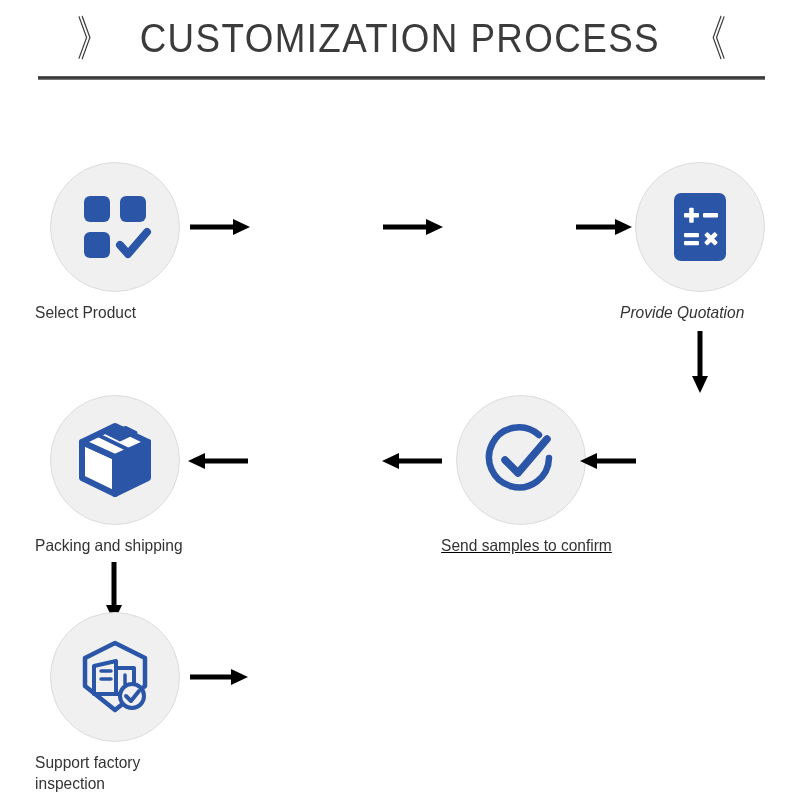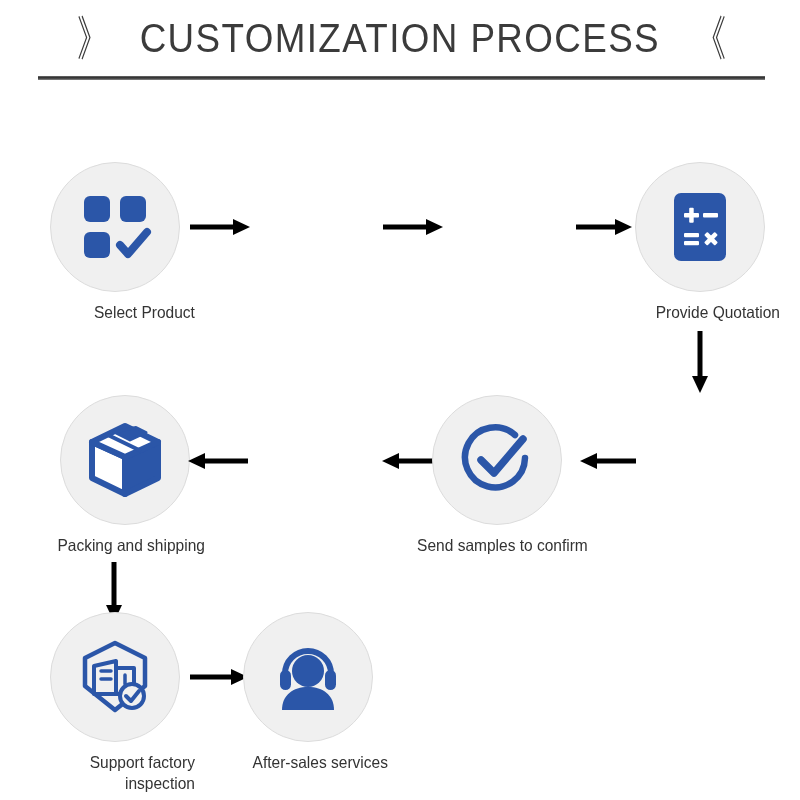--- a/index.html
+++ b/index.html
@@ -67,21 +67,21 @@
     left: 38px;
     width: 727px;
     height: 4px;
     background: linear-gradient(to bottom, #6e6e6e 0%, #2a2a2a 45%, #8a8a8a 100%);
   }
 
   
   .node {
     position: absolute;
     width: 170px;
-    text-align: right;
+    text-align: left;
   }
 
   .circle {
     width: 130px;
     height: 130px;
     margin: 0 auto;
     border-radius: 50%;
     background: #f0f0f0;
     border: 1px solid #dcdcdc;
     display: flex;
@@ -151,21 +151,21 @@
   </div>
 
 
   <div class="arrow" style="left:576px; top:215px;">
     <svg width="56" height="24" viewBox="0 0 56 24">
       <line x1="0" y1="12" x2="41" y2="12" stroke="#000" stroke-width="5"></line>
       <polygon points="39,4 56,12 39,20" fill="#000"></polygon>
     </svg>
   </div>
 
-  <div class="node" style="left:615px; top:162px;">
+  <div class="node" style="left:615px; top:162px;font-style:italic;">
     <div class="circle">
       <svg width="70" height="76" viewBox="0 0 70 76">
         <rect x="9" y="4" width="52" height="68" rx="7" fill="#2B56A8"></rect>
 
         <rect x="19" y="24" width="15" height="4.5" rx="1" fill="#fff"></rect>
         <rect x="24.2" y="18.8" width="4.5" height="15" rx="1" fill="#fff"></rect>
 
         <rect x="38" y="24" width="15" height="4.5" rx="1" fill="#fff"></rect>
 
         <rect x="19" y="44" width="15" height="4.2" rx="1" fill="#fff"></rect>
@@ -178,21 +178,21 @@
     <div class="node-label">Provide Quotation</div>
   </div>
 
   <div class="arrow" style="left:688px; top:331px;">
     <svg width="24" height="62" viewBox="0 0 24 62">
       <line x1="12" y1="0" x2="12" y2="47" stroke="#000" stroke-width="5"></line>
       <polygon points="4,45 12,62 20,45" fill="#000"></polygon>
     </svg>
   </div>
 
-  <div class="node" style="left:40px; top:395px;">
+  <div class="node" style="left:30px; top:395px;">
     <div class="circle">
       <svg width="78" height="78" viewBox="0 0 78 78">
         <polygon points="39,5 72,21 72,57 39,73 6,57 6,21" fill="none" stroke="#2B56A8" stroke-width="0"></polygon>
 
         <polygon points="6,21 39,36 39,73 6,57" fill="#ffffff" stroke="#2B56A8" stroke-width="6" stroke-linejoin="round"></polygon>
 
         <polygon points="72,21 39,36 39,73 72,57" fill="#2B56A8" stroke="#2B56A8" stroke-width="6" stroke-linejoin="round"></polygon>
 
         <polygon points="6,21 39,5 72,21 39,36" fill="#ffffff" stroke="#2B56A8" stroke-width="6" stroke-linejoin="round"></polygon>
 
@@ -211,21 +211,21 @@
   </div>
 
 
   <div class="arrow" style="left:380px; top:449px;">
     <svg width="62" height="24" viewBox="0 0 62 24">
       <line x1="17" y1="12" x2="62" y2="12" stroke="#000" stroke-width="5"></line>
       <polygon points="19,4 2,12 19,20" fill="#000"></polygon>
     </svg>
   </div>
 
-  <div class="node" style="left:412px; top:395px;">
+  <div class="node" style="left:436px; top:395px;text-decoration:underline;">
     <div class="circle">
       <svg width="80" height="80" viewBox="0 0 80 80">
         <path d="M58 15 A30 30 0 1 0 68 38" fill="none" stroke="#2B56A8" stroke-width="6.5" stroke-linecap="round"></path>
         <path d="M24 40 L37 53 L66 19" fill="none" stroke="#2B56A8" stroke-width="7.5" stroke-linecap="round" stroke-linejoin="round"></path>
       </svg>
     </div>
     <div class="node-label">Send samples to confirm</div>
   </div>
 
   <div class="arrow" style="left:578px; top:449px;">
@@ -259,26 +259,14 @@
     <div class="node-label two-line">Support factory inspection</div>
   </div>
 
   <div class="arrow" style="left:190px; top:665px;">
     <svg width="58" height="24" viewBox="0 0 58 24">
       <line x1="0" y1="12" x2="43" y2="12" stroke="#000" stroke-width="5"></line>
       <polygon points="41,4 58,12 41,20" fill="#000"></polygon>
     </svg>
   </div>
 
-  <div class="node" style="left:223px; top:612px;">
-    <div class="circle">
-      <svg width="78" height="74" viewBox="0 0 78 74">
-        <path d="M16 34 A23 23 0 0 1 62 34" fill="none" stroke="#2B56A8" stroke-width="6" stroke-linecap="round"></path>
-        <rect x="11" y="30" width="11" height="20" rx="5.5" fill="#2B56A8"></rect>
-        <rect x="56" y="30" width="11" height="20" rx="5.5" fill="#2B56A8"></rect>
-        <circle cx="39" cy="31" r="16" fill="#2B56A8"></circle>
-        <path d="M13 70 C13 55 24 47 39 47 C54 47 65 55 65 70 Z" fill="#2B56A8"></path>
-      </svg>
-    </div>
-    <div class="node-label">After-sales services</div>
-  </div>
 
 </div>
 
 </body></html>

